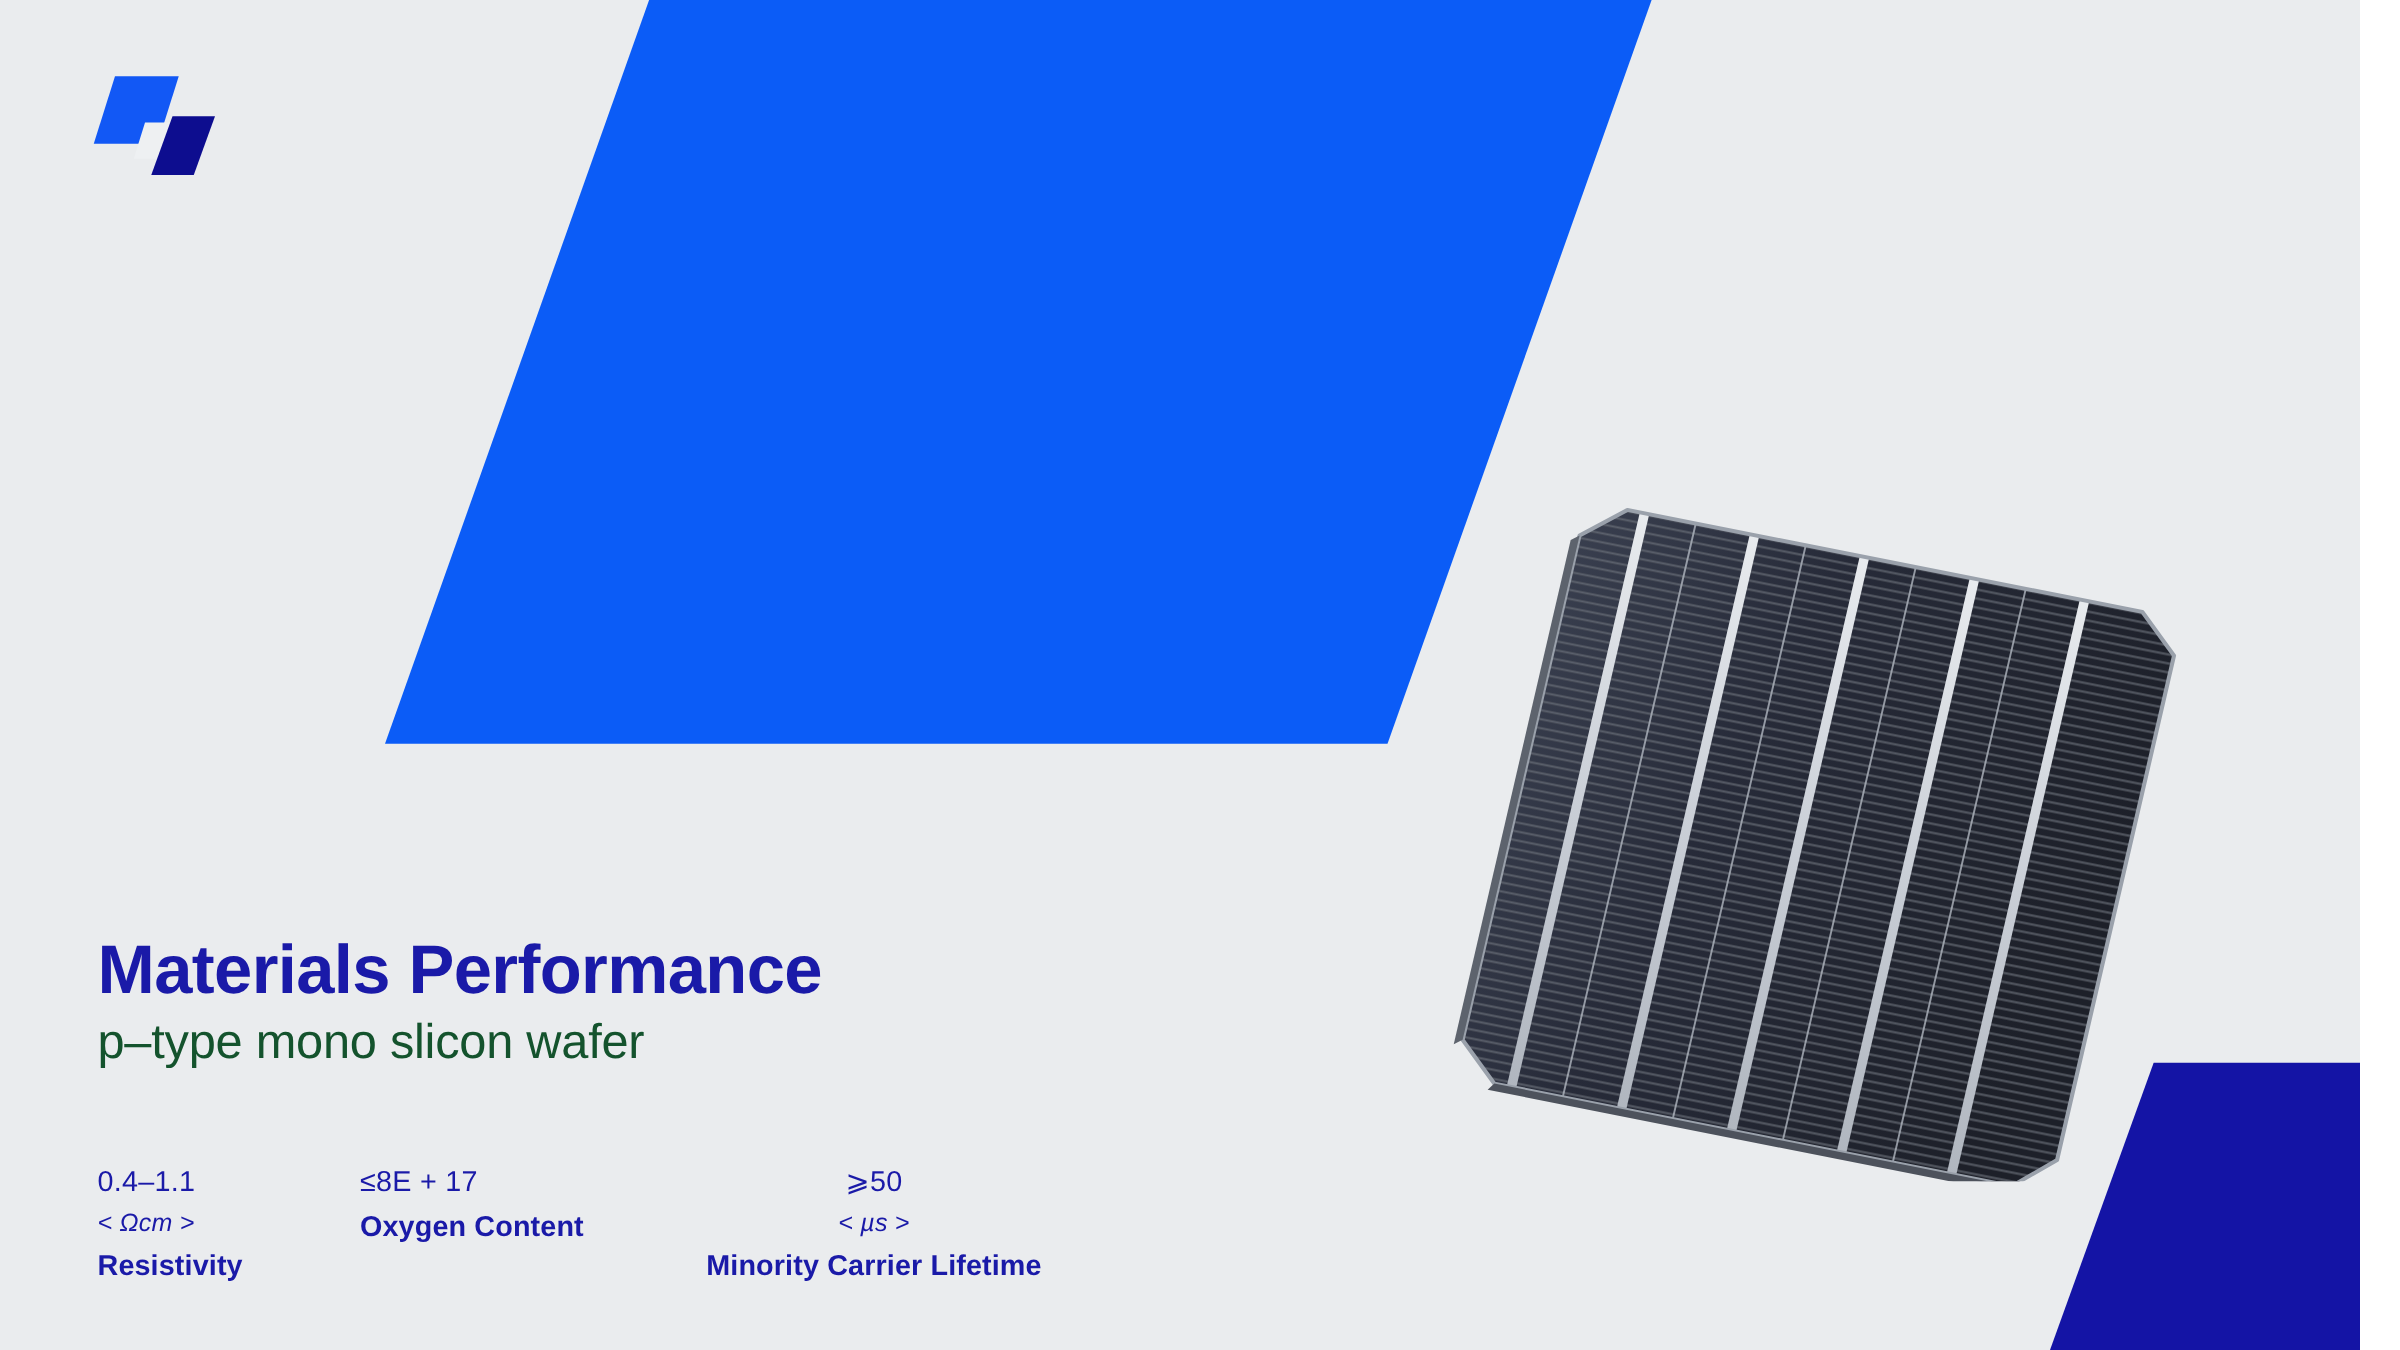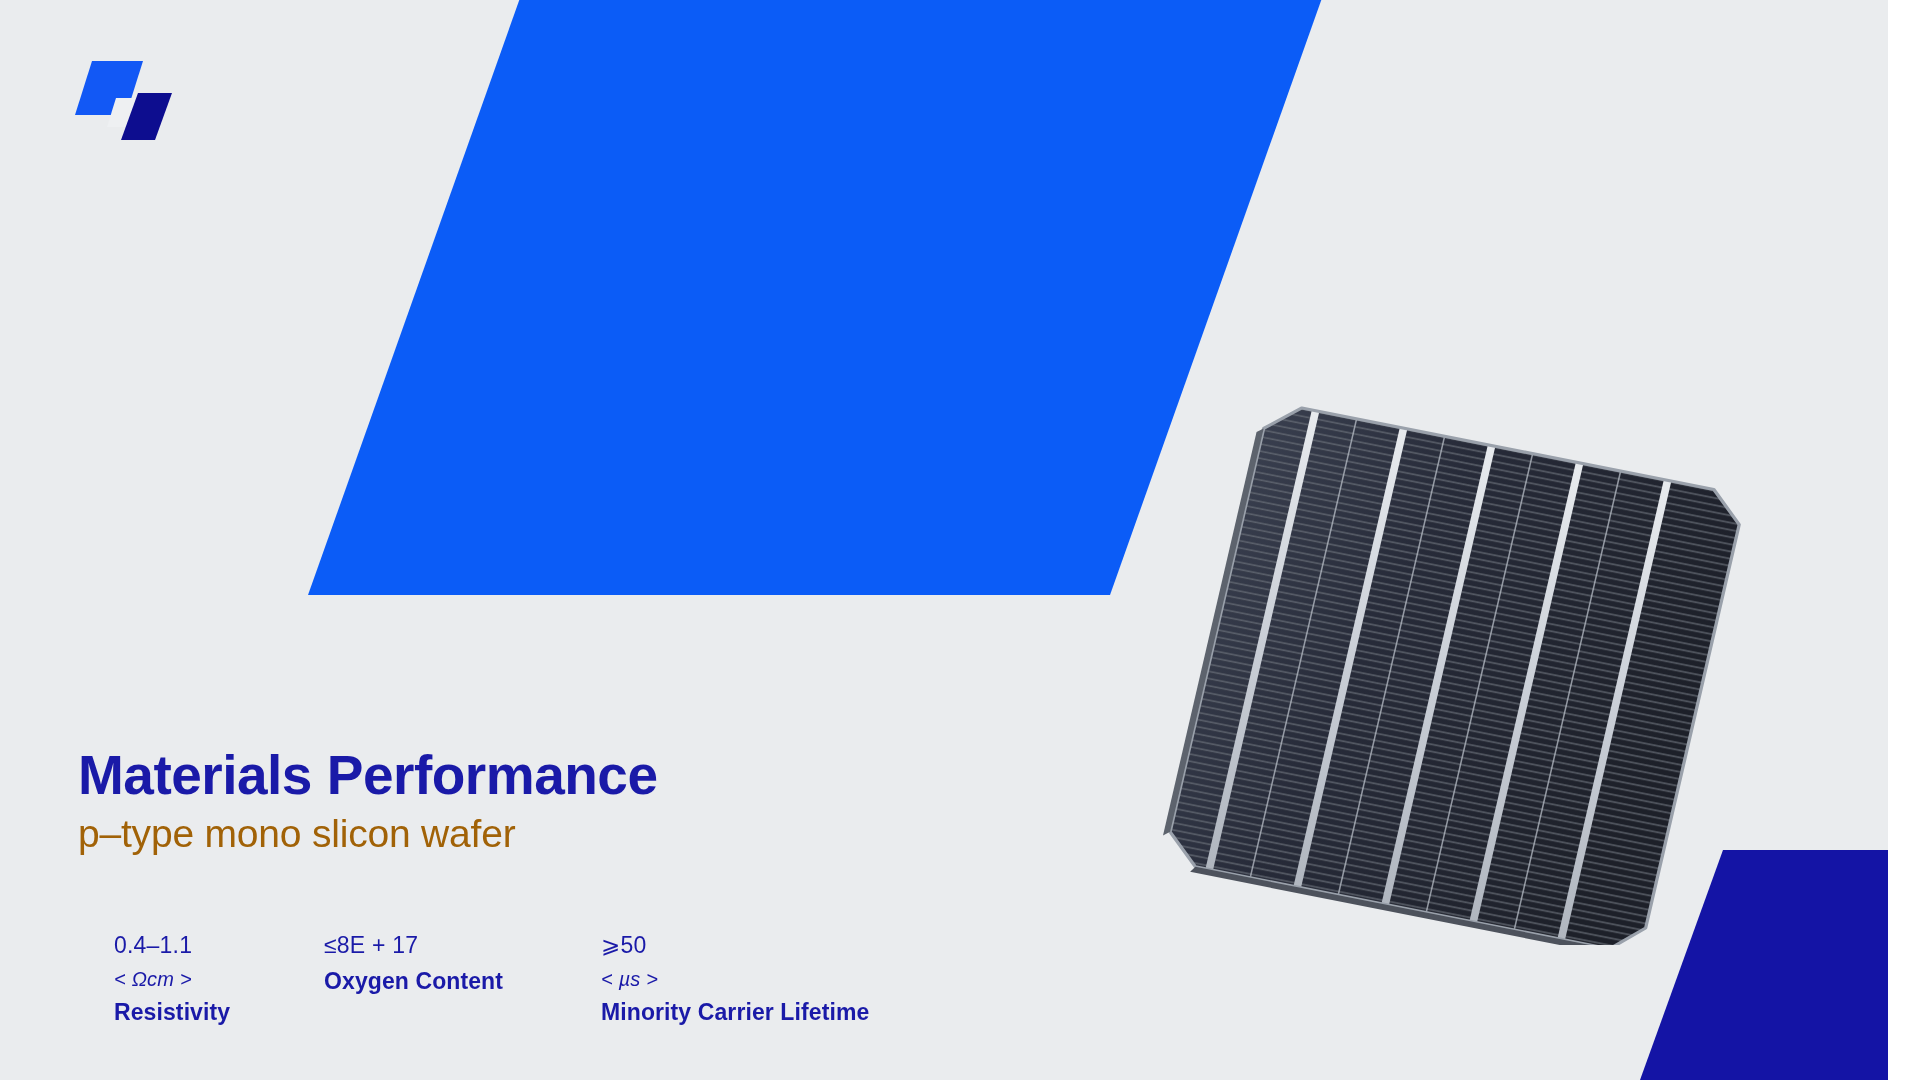--- a/index.html
+++ b/index.html
@@ -88,21 +88,21 @@
     top: 928px;
     display: flex;
   }
   .spec-col {
     color: #21219b;
     line-height: 1.55;
     white-space: nowrap;
   }
   .spec-col.c0 { width: 210px; }
   .spec-col.c1 { width: 277px; }
-  .spec-col.c2 { width: auto; }
+  .spec-col.c2 { width: auto; text-align: center; }
   .spec-value { font-size: 23px; letter-spacing: 0.2px; }
   .spec-unit  { font-size: 20px; letter-spacing: 0.2px; font-style: italic; }
   .spec-label { font-size: 23px; letter-spacing: 0.1px; font-weight: bold; }
   .spec-unit sup { font-size: 0.66em; vertical-align: super; }
 </style>
 </head>
 <body>
 
 <div id="stage" style="background: rgb(234, 236, 238);">
 
@@ -169,26 +169,26 @@
       </g>
     </svg>
   </div>
 
   <svg id="corner-shape" viewBox="0 0 260 230" preserveAspectRatio="none" aria-hidden="true">
     <polygon id="corner-poly" points="95,0 260,0 260,230 12,230" fill="#1414a5"></polygon>
   </svg>
 
   <div id="text-block">
     <h1 id="page-title" style="color: rgb(26, 26, 168);">Materials Performance</h1>
-    <h2 id="page-subtitle" style="color: #a16207;">p–type mono slicon wafer</h2>
+    <h2 id="page-subtitle" style="color: #14532d;">p–type mono slicon wafer</h2>
   </div>
 
   <div id="spec-row">
 
-    <div class="spec-col c0" style="color: rgb(26, 26, 168); margin-left: 36px;">
+    <div class="spec-col c0" style="color: rgb(26, 26, 168);">
       <div class="spec-value">0.4–1.1</div>
       <div class="spec-unit"><span>&lt; </span><span>Ωcm</span><span> &gt;</span></div>
       <div class="spec-label">Resistivity</div>
     </div>
 
     <div class="spec-col c1" style="color: rgb(26, 26, 168);">
       <div class="spec-value">≤8E + 17</div>
       <div class="spec-label">Oxygen Content</div>
     </div>
 

